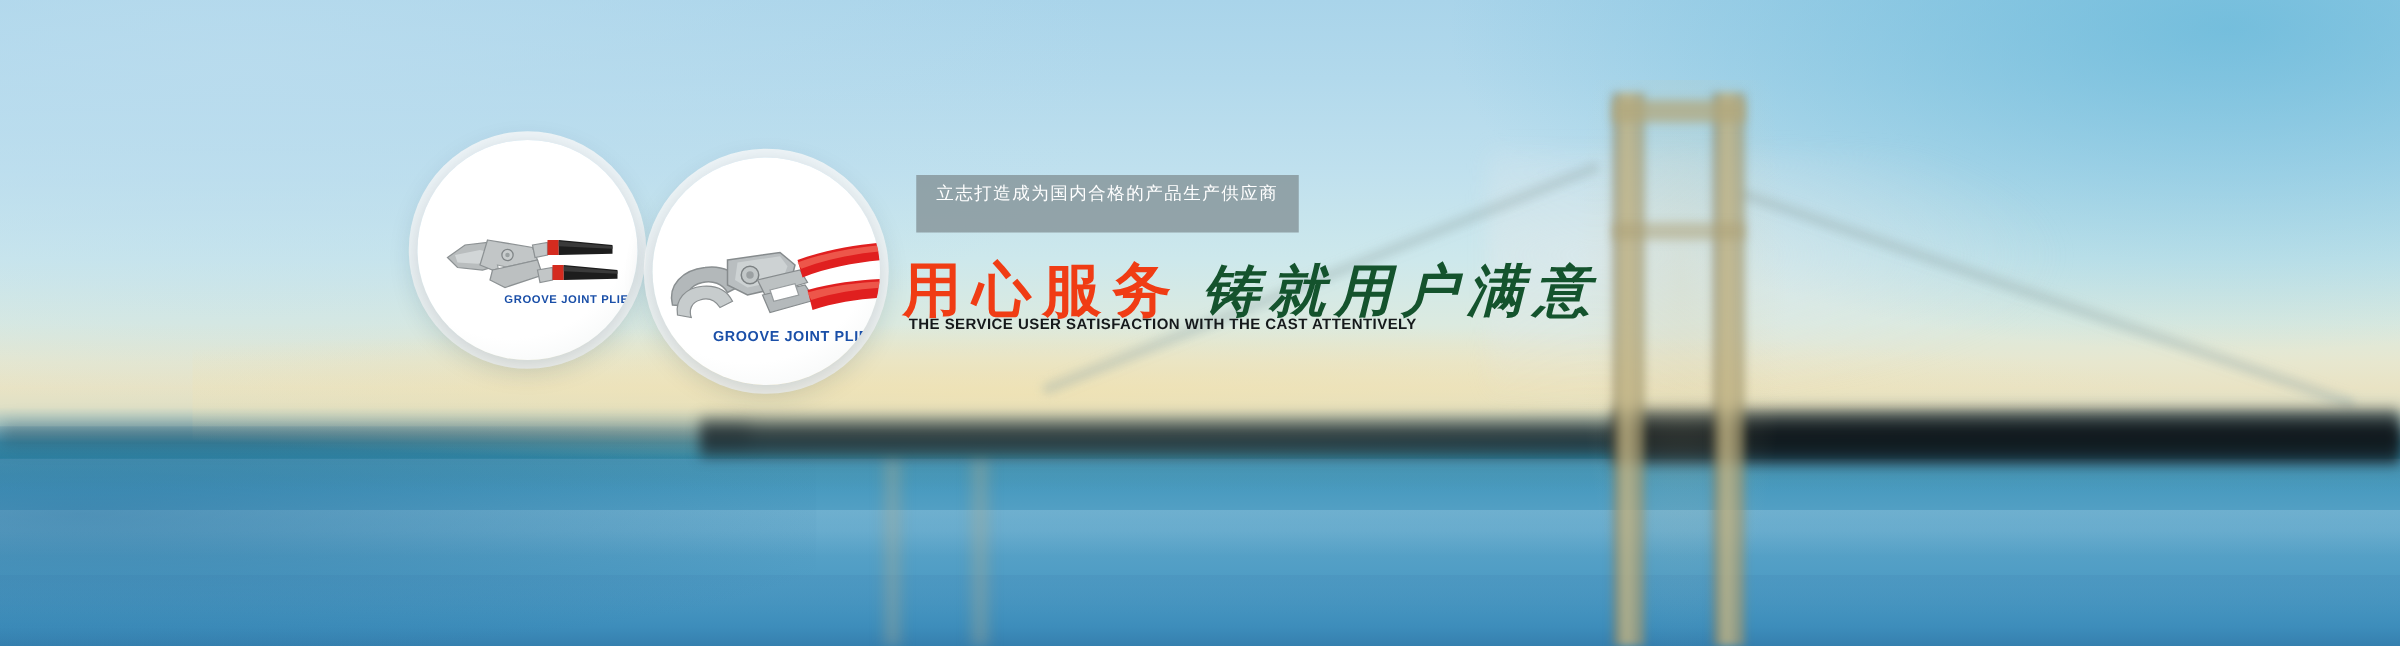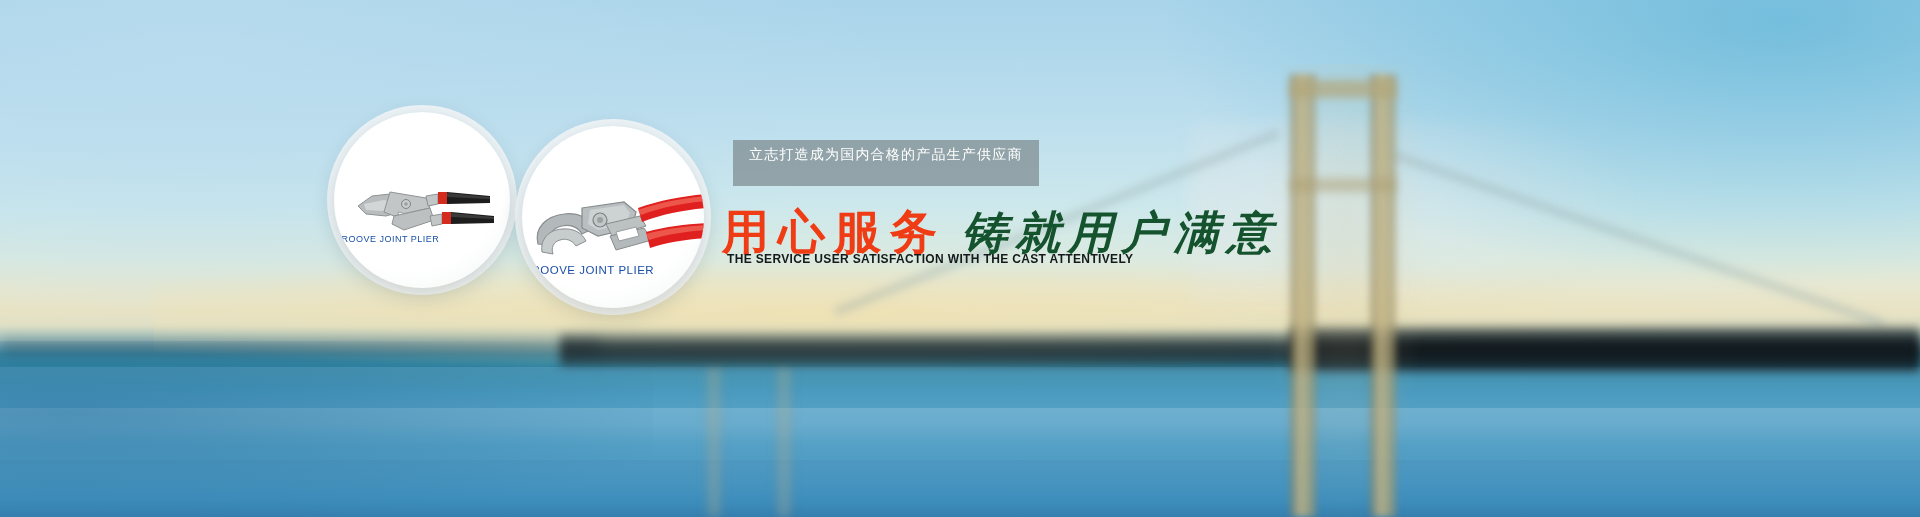--- a/index.html
+++ b/index.html
@@ -106,22 +106,22 @@
   .circle{
     position:absolute;border-radius:50%;
     background:radial-gradient(circle at 42% 34%, #ffffff 0%, #ffffff 64%, #f5f7f7 86%, #e6eaea 100%);
     box-shadow:0 6px 22px rgba(20,50,70,.22), 0 0 0 7px rgba(252,253,253,.82);
     display:flex;flex-direction:column;align-items:center;justify-content:flex-end;
     overflow:hidden;
   }
   #circle-1{left:334px;top:112px;width:176px;height:176px;}
   #circle-2{left:522px;top:126px;width:182px;height:182px;}
   .plier-label{
-    position:absolute;width:100%;text-align:left;
-    color:#1a4fa8;font-weight:normal;letter-spacing:.5px;
+    position:absolute;width:100%;text-align:right;
+    color:#1a4fa8;font-weight:bold;letter-spacing:.5px;
     white-space:nowrap;
   }
   #circle-1 .plier-label{font-size:9px;bottom:44px;}
   #circle-2 .plier-label{font-size:11.5px;bottom:32px;}
   .plier-art{position:absolute;left:0;top:0;width:100%;height:100%;}
 
   
   .badge{
     position:absolute;left:733px;top:140px;
     padding:6px 16px 22px;

